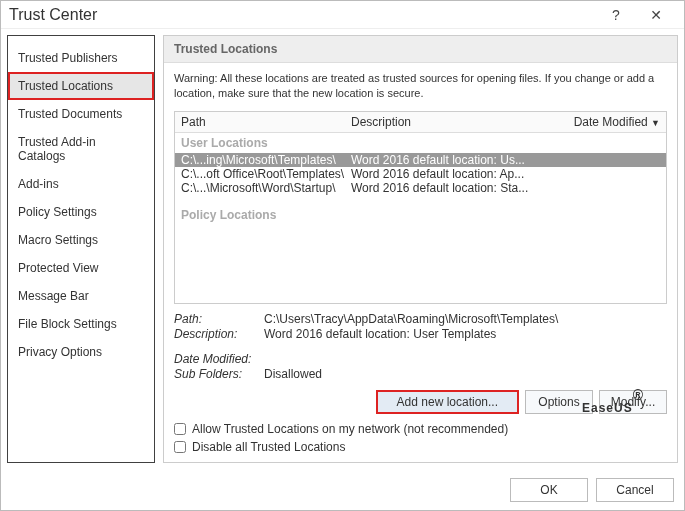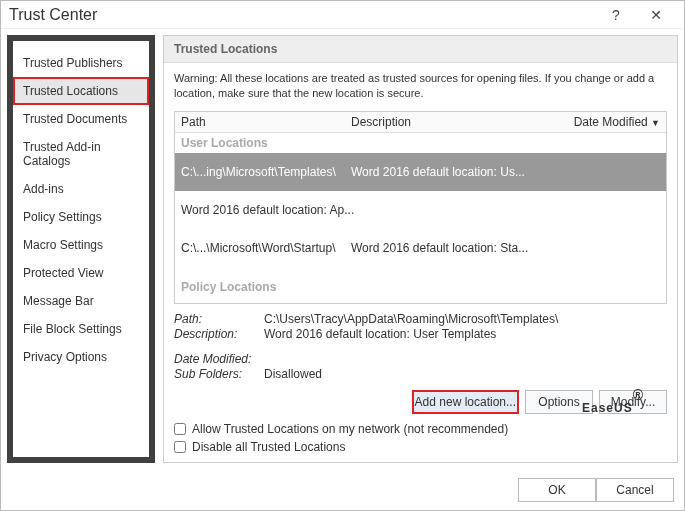--- a/index.html
+++ b/index.html
@@ -2,50 +2,50 @@
 <html><head>
 <meta charset="utf-8">
 <style>
 * { box-sizing: border-box; margin: 0; padding: 0; font-family: "Segoe UI", Tahoma, sans-serif; font-size: 12px; color: #333; }
 body { background: #fff; }
 .window { width: 685px; height: 511px; border: 1px solid #bbb; background: #fff; position: relative; }
 .titlebar { height: 28px; display: flex; align-items: center; padding: 0 8px; border-bottom: 1px solid #eee; }
 .titlebar .title { flex: 1; font-size: 16px; }
 .titlebar .btn { width: 40px; text-align: center; font-size: 14px; color: #444; cursor: default; }
 .body { display: flex; height: 440px; padding: 6px; gap: 8px; }
-.sidebar { width: 148px; border: 6px solid #404040; background: #fff; padding-top: 8px; }
+.sidebar { width: 148px; border: 1px solid #404040; background: #fff; padding-top: 8px; }
 .sidebar .item { padding: 7px 10px; cursor: default; color: #444; }
 .sidebar .item.selected { background: #e6e6e6; border: 2px solid #d22; padding: 5px 8px; }
 .main { flex: 1; border: 1px solid #ccc; background: #fff; display: flex; flex-direction: column; }
 .panel-header { background: #eee; border-bottom: 1px solid #ddd; padding: 6px 10px; font-weight: 600; color: #666; }
 .warning { padding: 8px 10px 6px; color: #333; font-size: 11px; line-height: 1.35; }
 .table { border: 1px solid #ccc; margin: 4px 10px 0; height: 193px; overflow: hidden; }
 .thead { display: flex; border-bottom: 1px solid #ddd; background: #fafafa; }
 .thead .th { padding: 3px 6px; font-size: 12px; color: #333; }
 .th-path { flex: 0 0 170px; }
 .th-desc { flex: 1; }
 .th-date { flex: 0 0 100px; text-align: right; }
 .tbody { }
 .grp { color: #aaa; font-weight: 600; padding: 3px 6px; }
-.row { display: flex; padding: 12px 6px; }
+.row { display: flex; padding: 0 6px; }
 .row .c1 { flex: 0 0 170px; white-space: nowrap; overflow: hidden; }
 .row .c2 { flex: 1; white-space: nowrap; overflow: hidden; }
 .row .c3 { flex: 0 0 100px; }
 .row.sel { background: #999; color: #fff; }
 .row.sel span { color: #fff; }
 .details { padding: 8px 10px 4px; font-size: 12px; }
 .details .dl { display: flex; margin-bottom: 1px; }
 .details .dl .dt { width: 90px; color: #333; font-style: italic; }
 .details .dl .dd { flex: 1; }
 .btnrow { display: flex; justify-content: flex-end; gap: 6px; padding: 4px 10px 6px; }
 .btn2 { border: 1px solid #bbb; background: #f7f9fb; padding: 4px 10px; min-width: 68px; text-align: center; cursor: default; font-size: 12px; }
-.btn2.hl { background: #e3ebf4; border: 2px solid #d22; padding: 3px 1px; }
+.btn2.hl { background: #e3ebf4; border: 2px solid #d22; padding: 3px 19px; }
 .chk { display: flex; align-items: center; gap: 6px; padding: 2px 10px; color: #888; }
 .chk input { width: 12px; height: 12px; }
-.footer { position: absolute; bottom: 8px; right: 10px; display: flex; }
+.footer { position: absolute; bottom: 8px; right: 10px; display: flex; gap: 8px; }
 .fbtn { border: 1px solid #bbb; background: #fff; padding: 4px 0; width: 78px; text-align: center; cursor: default; }
 .watermark { position: absolute; right: 40px; bottom: 90px; color: #ddd; font-size: 32px; font-weight: 600; letter-spacing: 1px; pointer-events: none; }
 .watermark sup { font-size: 14px; vertical-align: super; }
 .sort-ind { font-size: 9px; }
 </style>
 </head>
 <body>
 
 <div class="window">
   <div class="titlebar">
@@ -80,20 +80,21 @@
           <div class="th th-date"><span>Date Modified</span> <span class="sort-ind">▼</span></div>
         </div>
         <div class="tbody">
           <div class="grp">User Locations</div>
           <div class="row sel">
             <span class="c1">C:\...ing\Microsoft\Templates\</span>
             <span class="c2">Word 2016 default location: Us...</span>
             <span class="c3"></span>
           </div>
           <div class="row">
+            <span class="c1">C:\...oft Office\Root\Templates\</span>
             <span class="c2">Word 2016 default location: Ap...</span>
             <span class="c3"></span>
           </div>
           <div class="row">
             <span class="c1">C:\...\Microsoft\Word\Startup\</span>
             <span class="c2">Word 2016 default location: Sta...</span>
             <span class="c3"></span>
           </div>
           <div class="grp" style="margin-top:10px">Policy Locations</div>
         </div>

